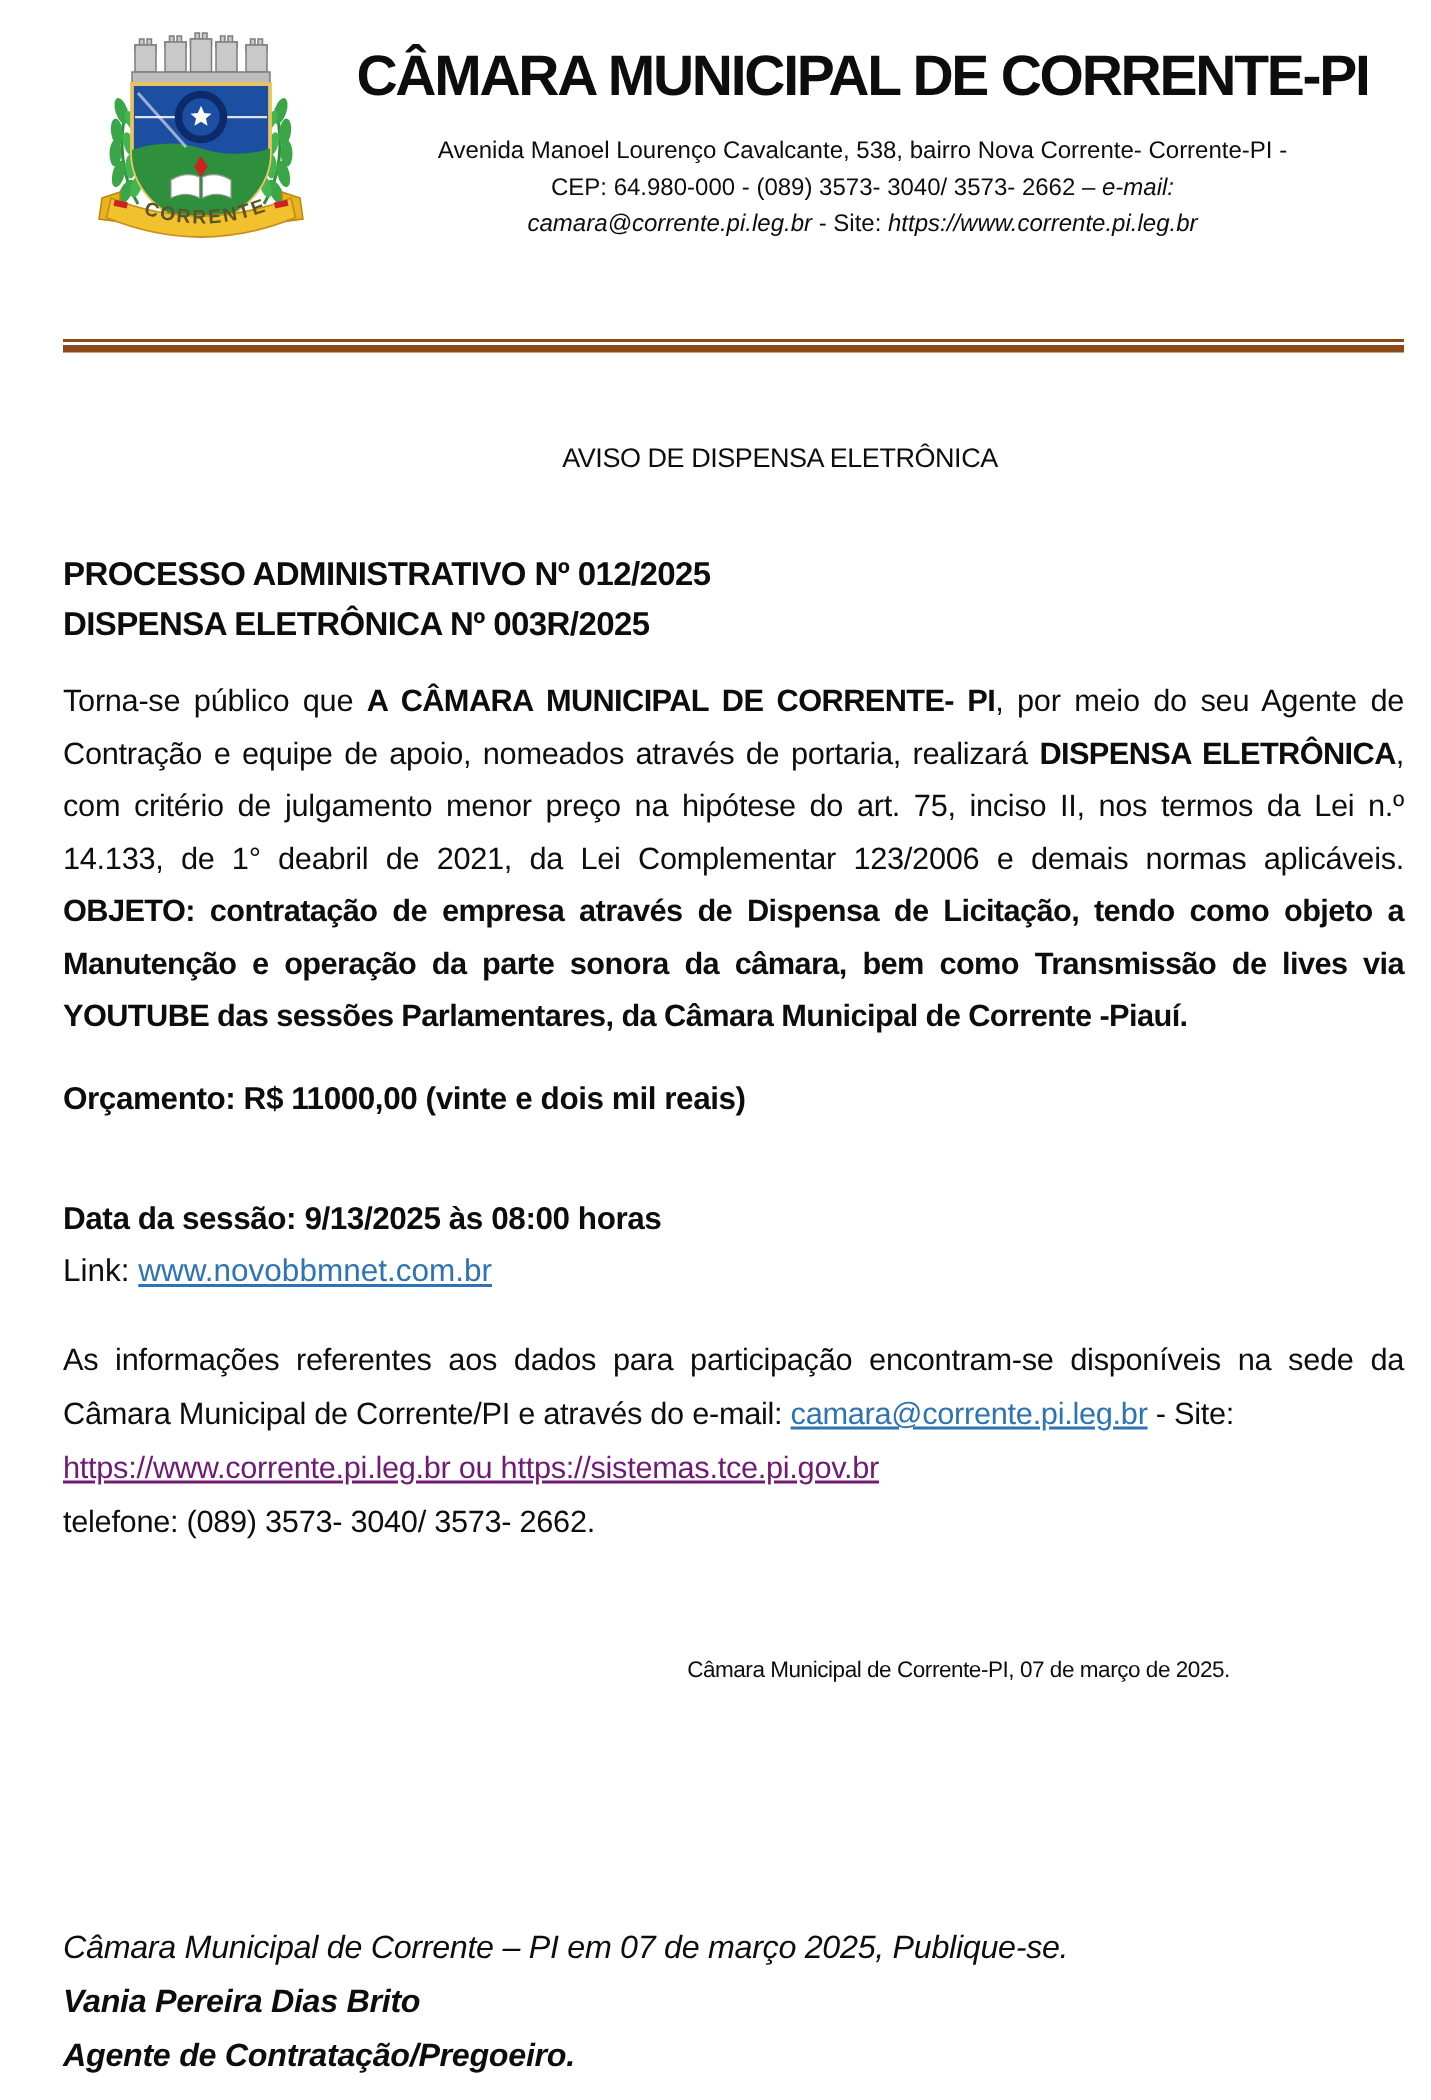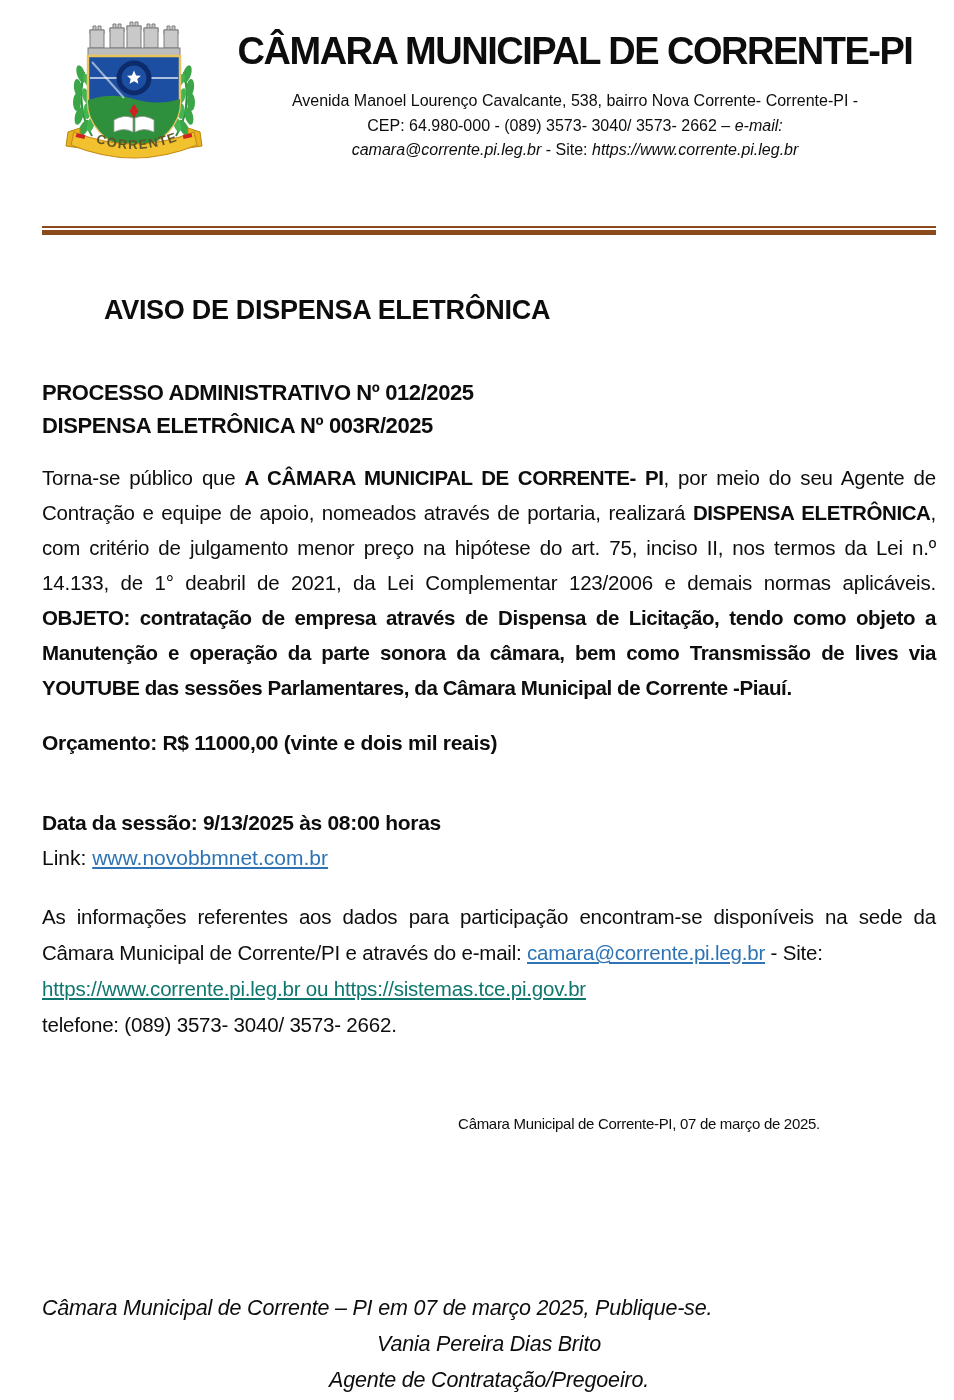--- a/index.html
+++ b/index.html
@@ -13,37 +13,37 @@
   .header { display:flex; align-items:flex-start; }
   .logo { width:160px; height:160px; flex:0 0 auto; margin-left:12px; }
   .header-text { flex:1; text-align:center; padding-top:16px; }
   .org-title { font-size:38px; font-weight:700; letter-spacing:-1.5px; white-space:nowrap; }
   .addr { margin-top:16px; font-size:16px; line-height:24.5px; }
   .addr i { font-style:italic; }
   
   .rule { margin-top:52px; border-top:2px solid #8a4a1b; }
   .rule::after { content:""; display:block; height:5px; background:#8a4a1b; margin-top:2px; }
   
-  .notice-title { margin-top:60px; text-align:left; padding-left:62px;
-    font-size:27px; font-weight:700; letter-spacing:-0.3px; }
+  .notice-title { margin-top:60px; text-align:center; padding-left:62px;
+    font-size:18px; font-weight:400; letter-spacing:-0.3px; }
   .process { margin-top:50px; font-size:22px; font-weight:700; line-height:33px; letter-spacing:-0.4px; }
   .par { margin-top:18px; font-size:20.5px; line-height:35px; text-align:justify; letter-spacing:-0.2px; }
   .par b { letter-spacing:-0.4px; }
   .budget-line { margin-top:26px; font-size:21px; font-weight:700; letter-spacing:-0.3px; }
   .session-line { margin-top:56px; font-size:21px; font-weight:700; letter-spacing:-0.3px; }
   .link-line { margin-top:8px; font-size:21px; line-height:30px; }
   a { cursor:pointer; }
   .link-light { color:#2E74B5; text-decoration:underline; }
-  .link-dark { color:#0f766e; text-decoration:underline;margin-top:28px; }
+  .link-dark { color:#701a75; text-decoration:underline;margin-top:28px; }
   .info-par { margin-top:26px; font-size:20.5px; line-height:36px; text-align:justify; letter-spacing:-0.2px; }
   .date-line { margin-top:72px; font-size:15px; text-align:center; padding-left:300px;
     letter-spacing:-0.3px; white-space:nowrap; }
   
   .signature { margin-top:158px; font-size:21.5px; line-height:36px; font-style:italic; letter-spacing:-0.2px; }
-  .signature .bold { font-weight:400;text-align:center; }
+  .signature .bold { font-weight:700; }
 </style>
 </head>
 <body>
 
 <div class="page">
 
   <header class="header">
     <svg class="logo" viewBox="0 0 160 160" xmlns="http://www.w3.org/2000/svg">
 
       <g stroke="#7d7d7d" stroke-width="1" fill="#c9c9c9">

